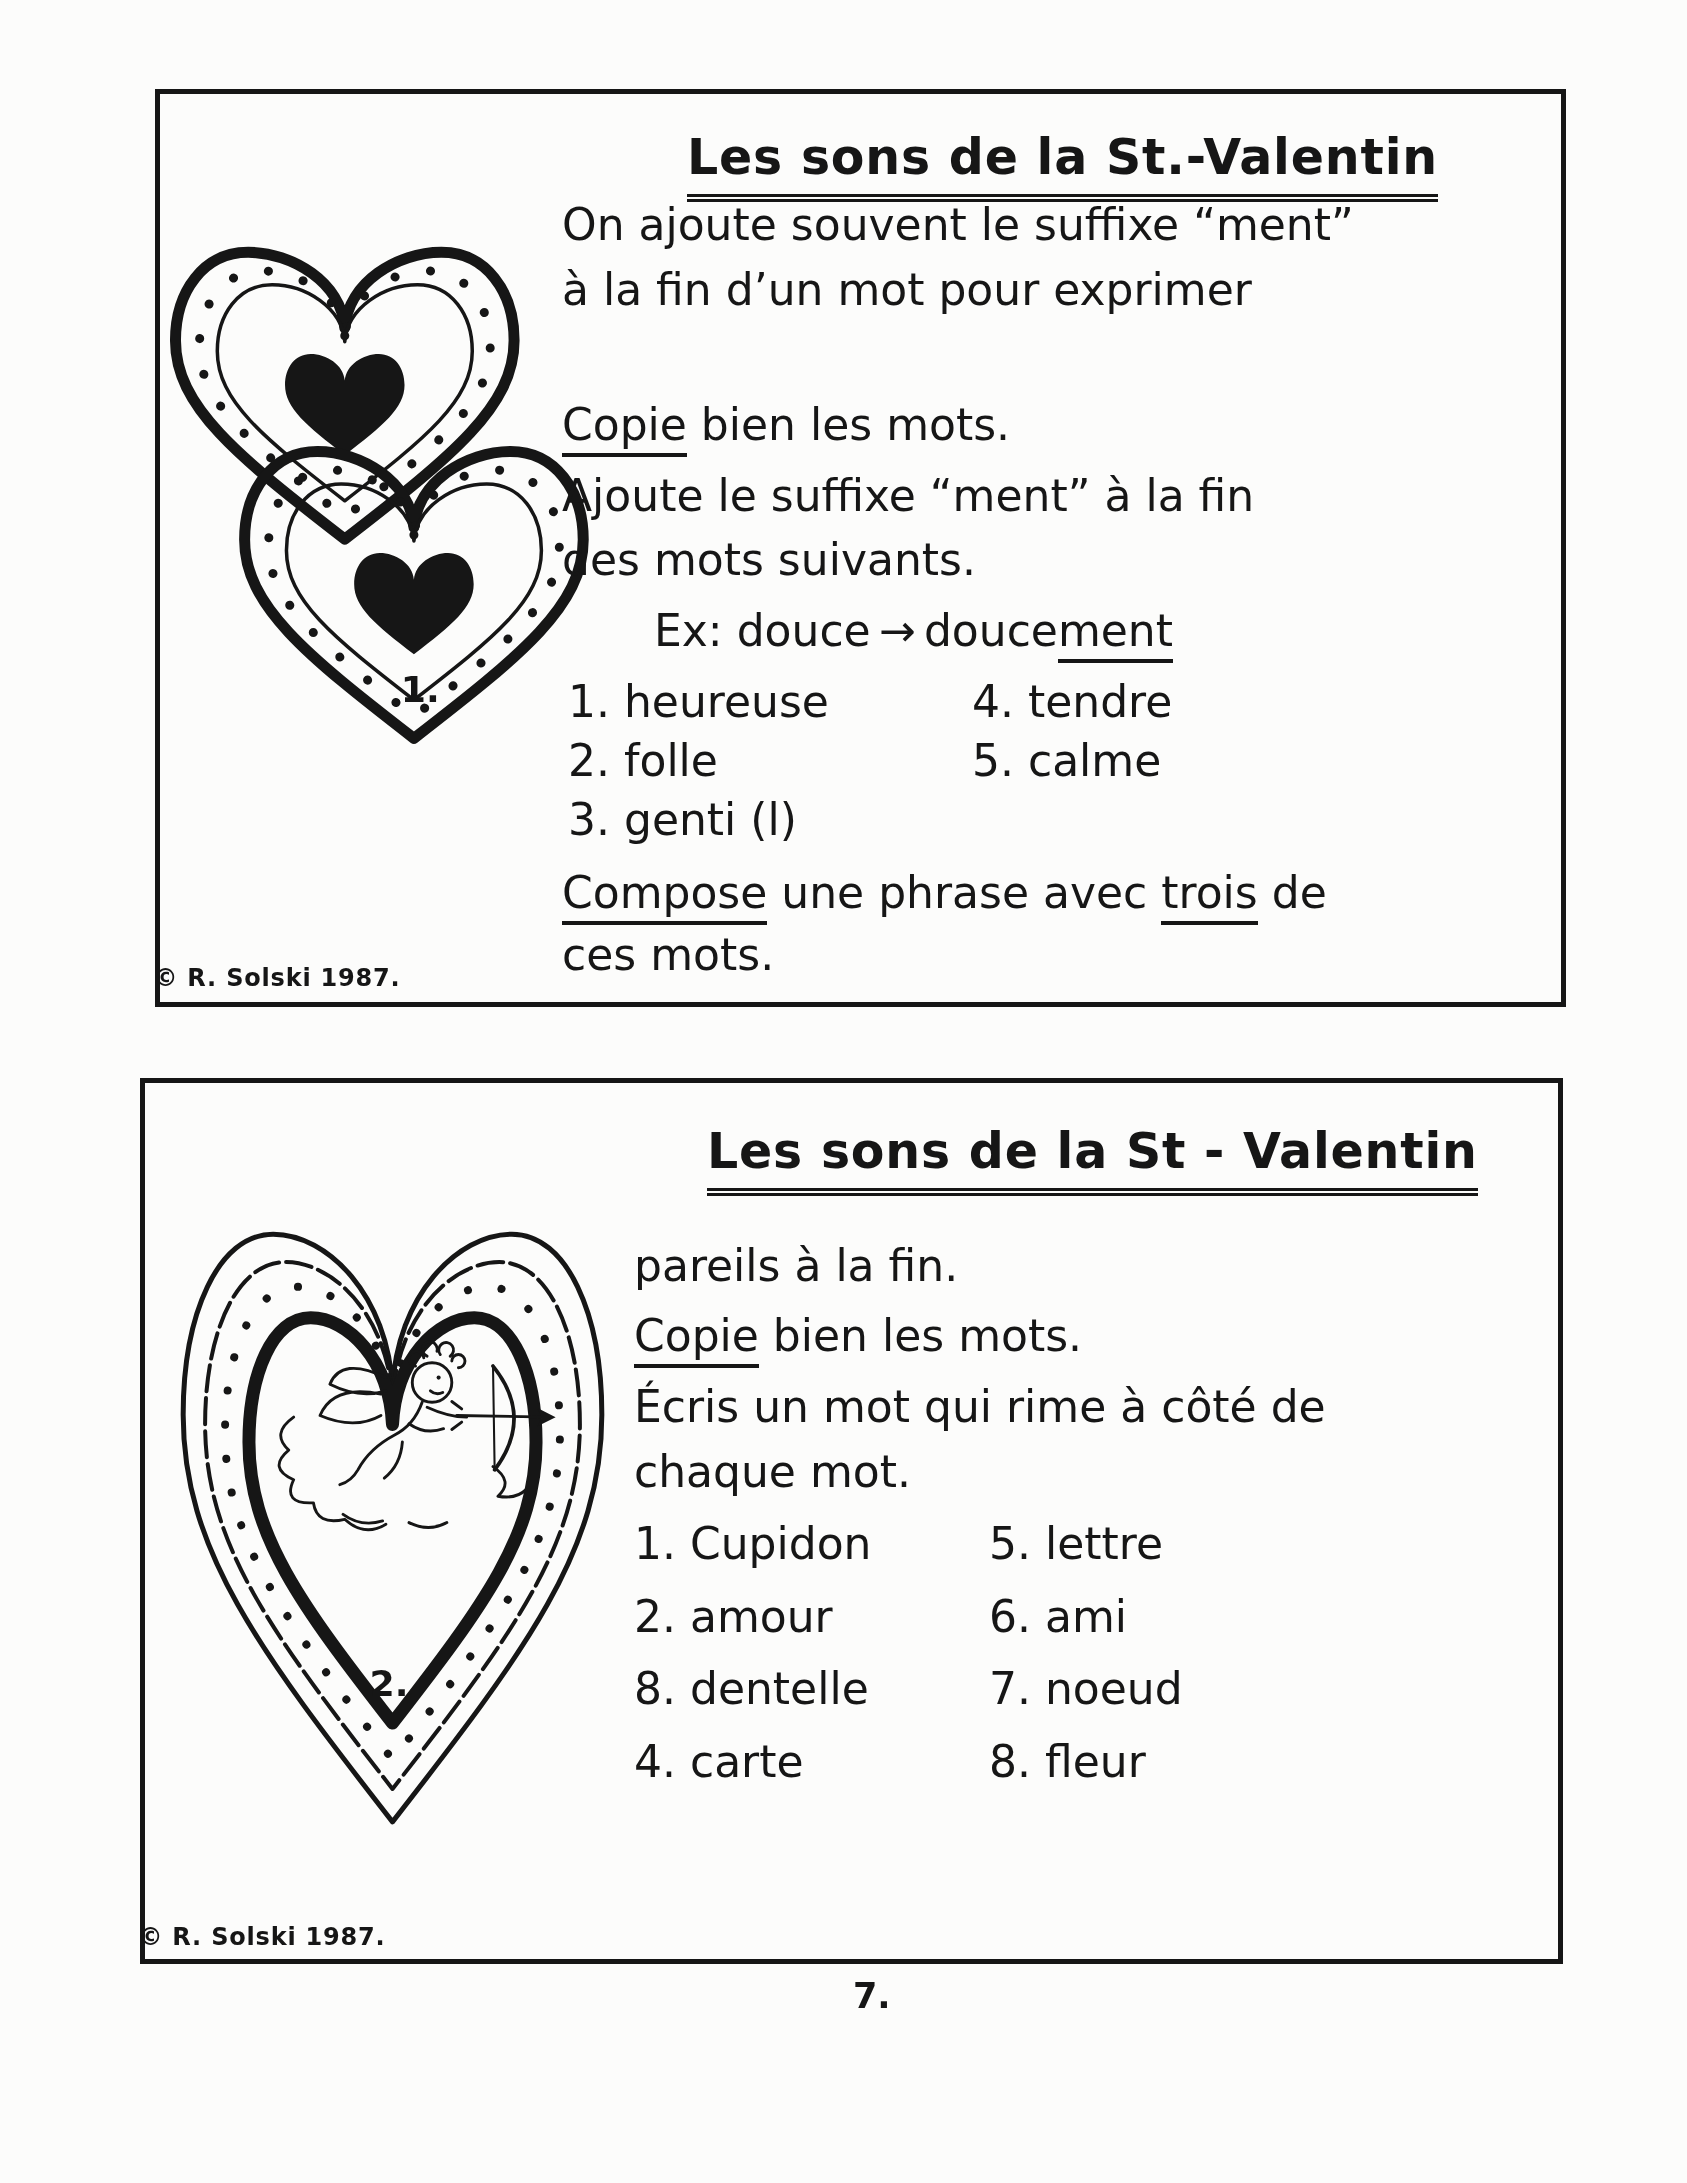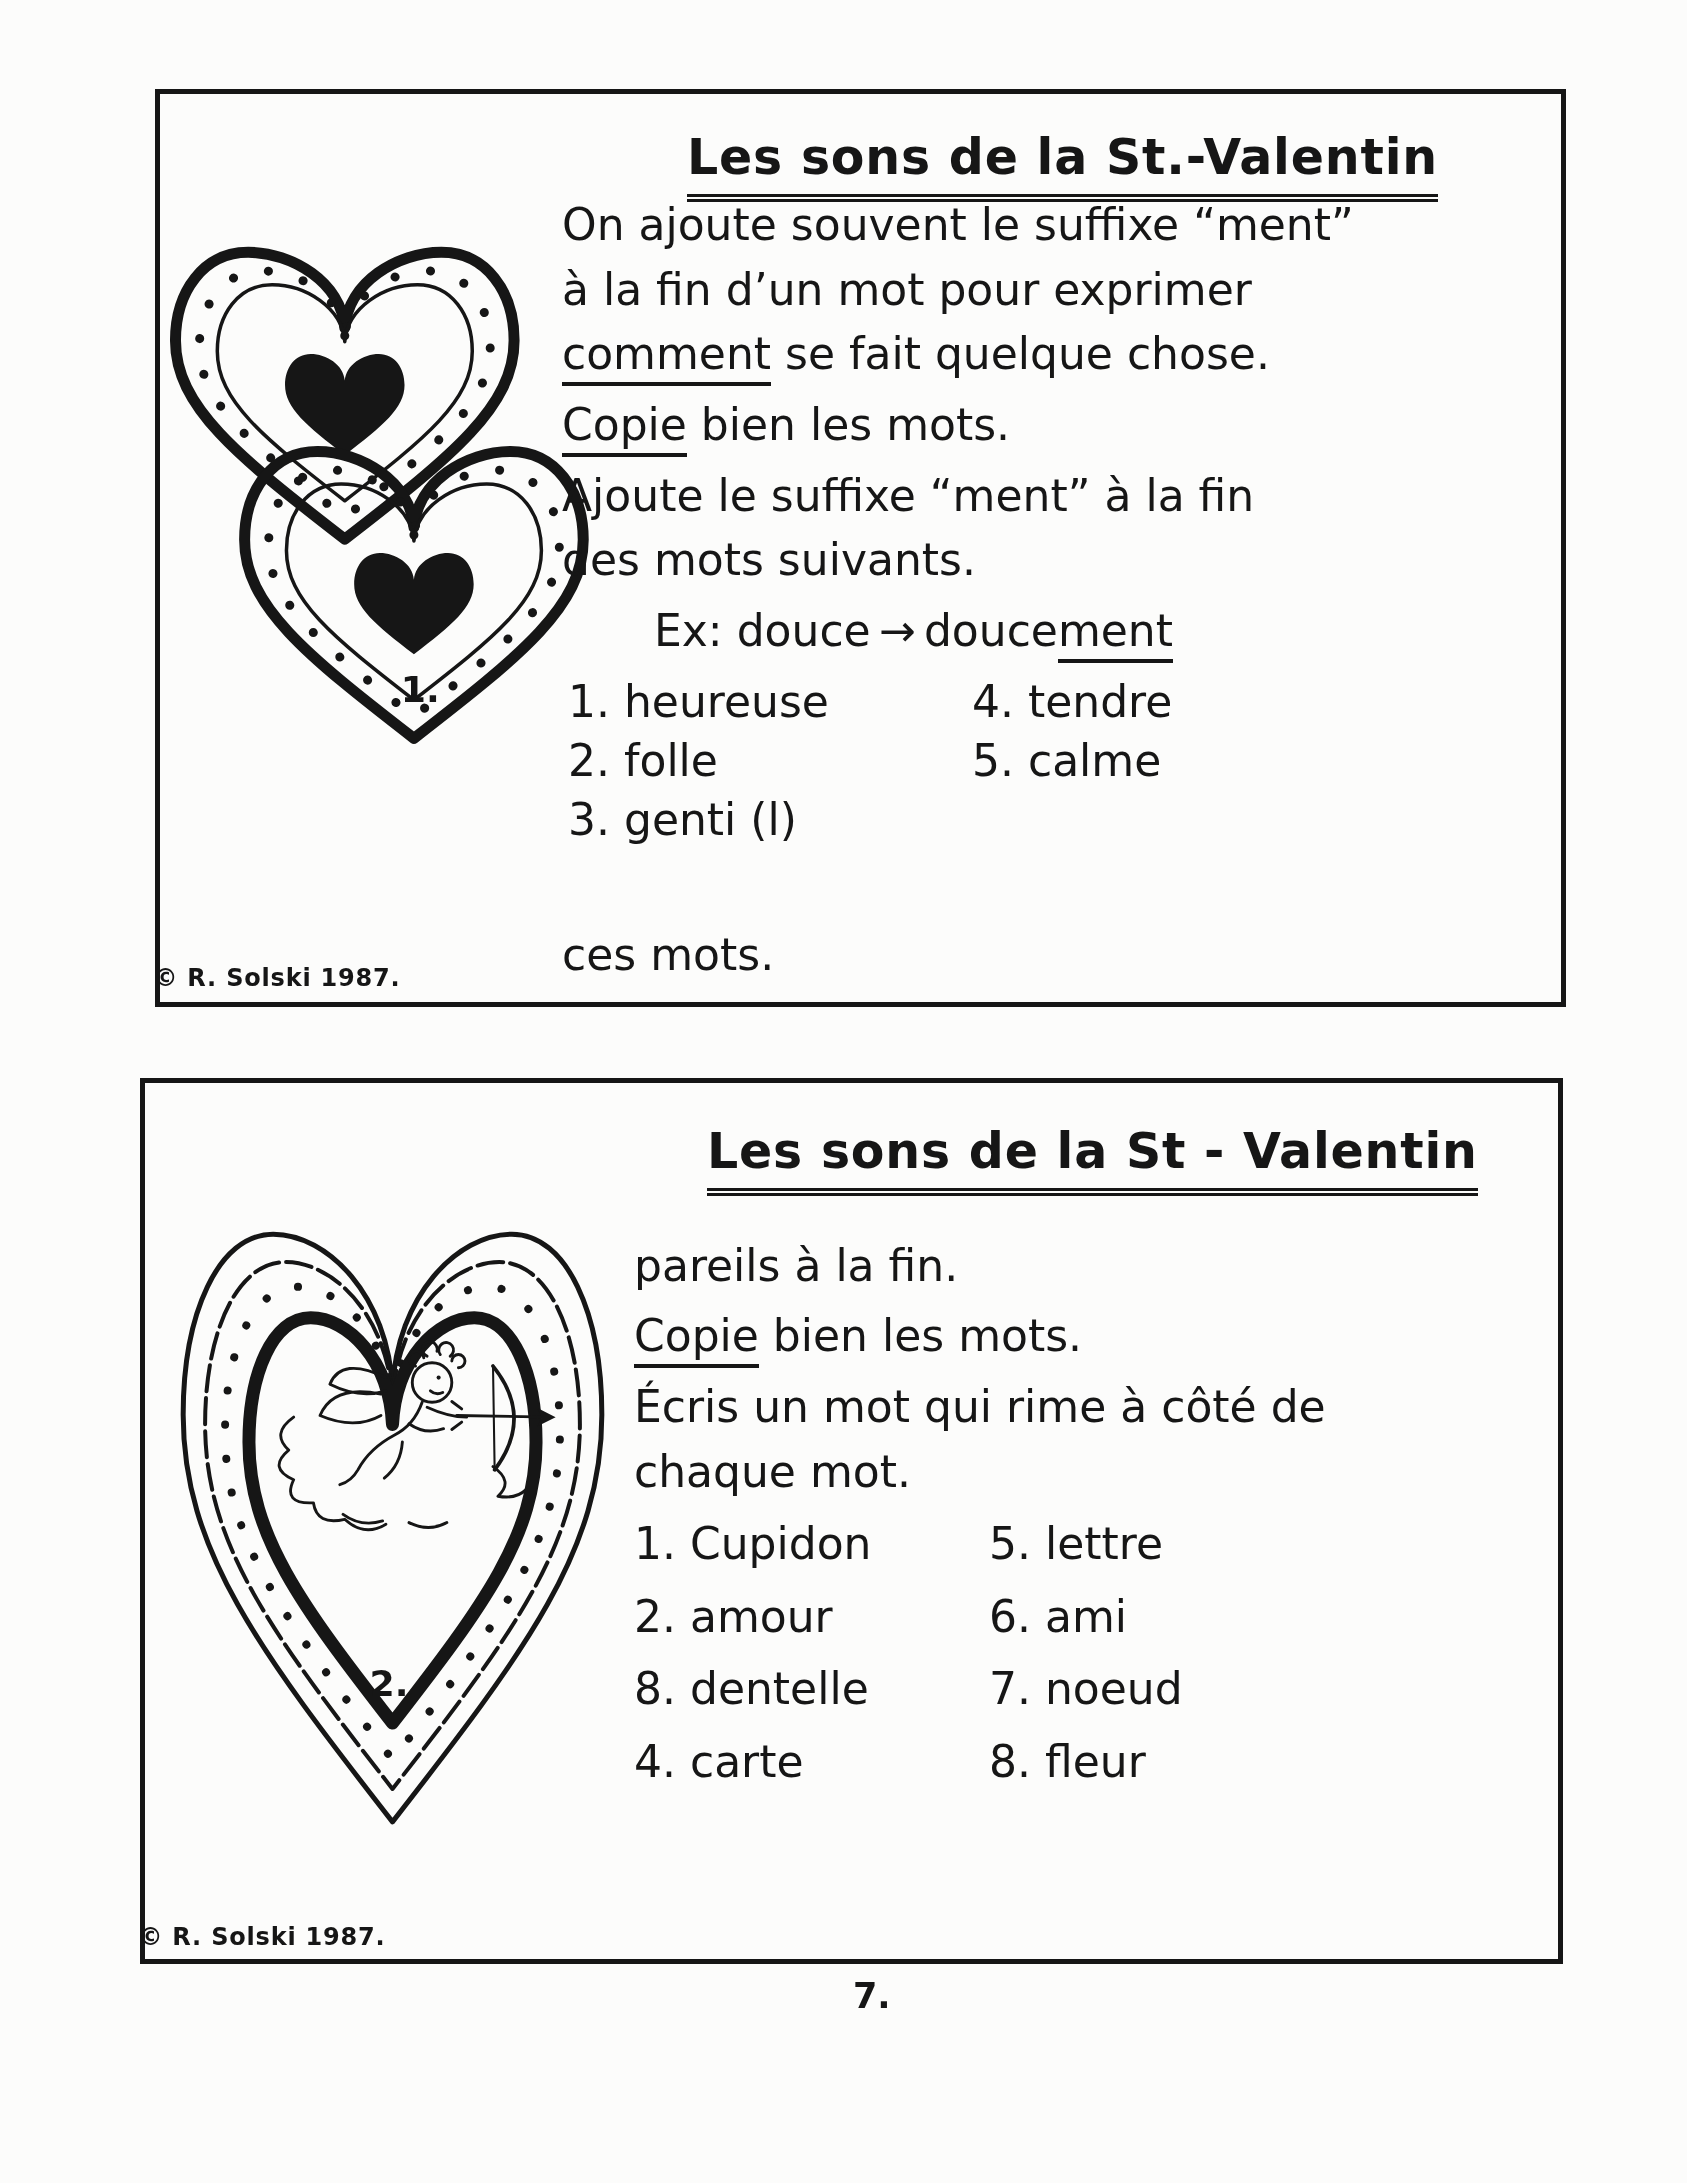--- a/index.html
+++ b/index.html
@@ -44,35 +44,35 @@
       <path class="ink-line" transform="translate(212,195) scale(0.64) translate(-250,-230)" stroke-width="3.5" vector-effect="non-scaling-stroke" d="M250,150 C245,85 175,42 112,42 C48,42 8,98 8,168 C8,262 95,332 250,452 C405,332 492,262 492,168 C492,98 452,42 388,42 C325,42 255,85 250,150 Z"></path>
       <path fill="#161616" transform="translate(212,215) scale(0.30) translate(-250,-230)" d="M250,150 C245,85 175,42 112,42 C48,42 8,98 8,168 C8,262 95,332 250,452 C405,332 492,262 492,168 C492,98 452,42 388,42 C325,42 255,85 250,150 Z"></path>
       <text class="heart-num" x="196" y="340">1.</text>
     </g>
   </svg>
 
   <div class="abs title" style="left:527px;top:35px">Les sons de la St.-Valentin</div>
 
   <div class="abs line" style="left:402px;top:105px">On ajoute souvent le suffixe “ment”</div>
   <div class="abs line" style="left:402px;top:170px">à la fin d’un mot pour exprimer</div>
-  <div class="abs line" style="left:402px;top:234px"><span class="u">comment</span><span> se fait quelque chose.</span></div>
 
   <div class="abs line" style="left:402px;top:305px"><span class="u">Copie</span><span> bien les mots.</span></div>
 
   <div class="abs line" style="left:402px;top:376px">Ajoute le suffixe “ment” à la fin</div>
   <div class="abs line" style="left:402px;top:440px">des mots suivants.</div>
 
   <div class="abs line" style="left:494px;top:511px"><span>Ex: douce</span><span class="arrow">→</span><span>douce</span><span class="u">ment</span></div>
 
   <div class="abs line" style="left:408px;top:582px">1. heureuse</div>
   <div class="abs line" style="left:812px;top:582px">4. tendre</div>
   <div class="abs line" style="left:408px;top:641px">2. folle</div>
   <div class="abs line" style="left:812px;top:641px">5. calme</div>
   <div class="abs line" style="left:408px;top:700px">3. genti (l)</div>
 
+  <div class="abs line" style="left:402px;top:773px"><span class="u">Compose</span><span> une phrase avec </span><span class="u">trois</span><span> de</span></div>
   <div class="abs line" style="left:402px;top:835px">ces mots.</div>
 
   <div class="abs copyright" style="left:-6.6px;top:870px">© R. Solski 1987.</div>
 </section>
 
 <section class="panel panel2">
 
   <svg style="left:25px;top:87px" width="445" height="692" viewBox="0 0 540 840">
     <g>
       <path class="ink-line" transform="translate(270,405) scale(1.05,1.74) translate(-250,-230)" fill="#fcfcfb" stroke-width="5" vector-effect="non-scaling-stroke" d="M250,150 C245,85 175,42 112,42 C48,42 8,98 8,168 C8,262 95,332 250,452 C405,332 492,262 492,168 C492,98 452,42 388,42 C325,42 255,85 250,150 Z"></path>

